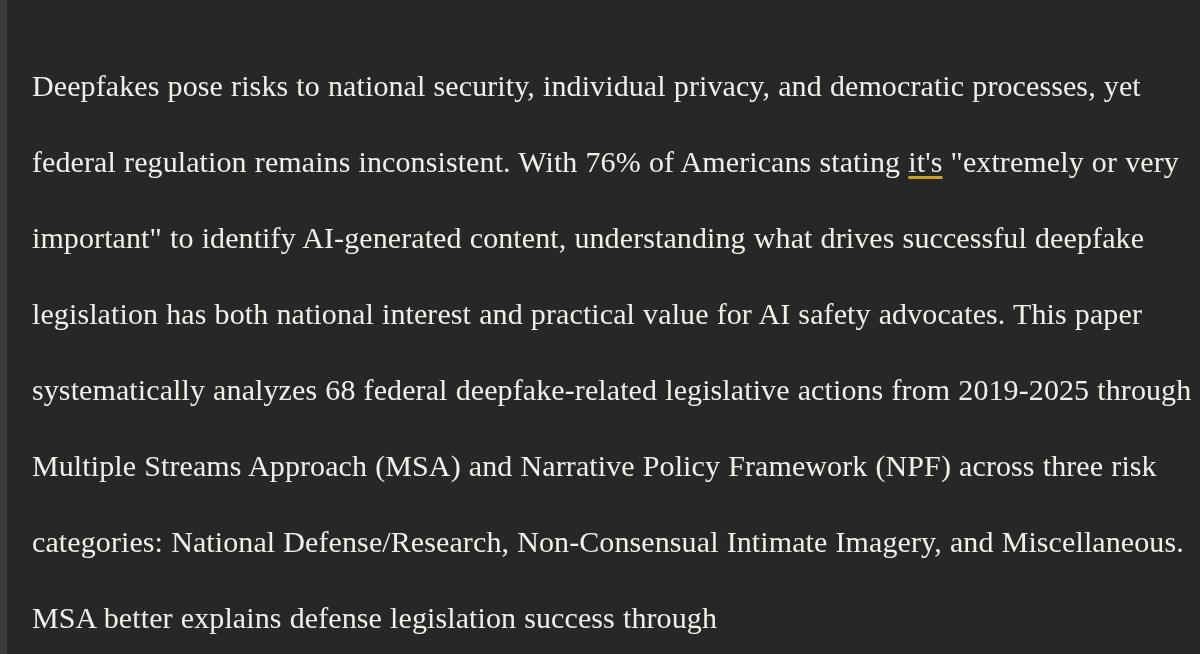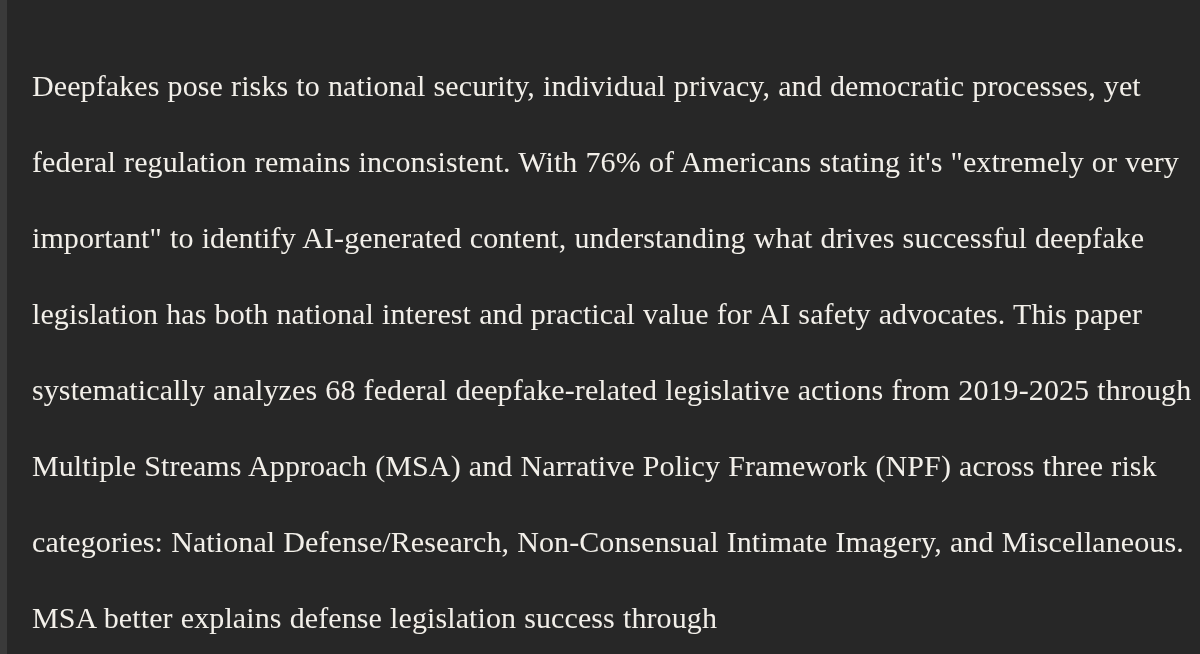--- a/index.html
+++ b/index.html
@@ -34,20 +34,21 @@
     top: 18px;
     width: 1160px;
     color: #f2efe9;
     font-size: 30px;
     line-height: 76px;
     letter-spacing: 0.1px;
     text-align: left;
     word-spacing: 0.5px;
   }
   .spell-error {
+    text-decoration: underline;
     text-decoration-color: #c9a227;
     text-decoration-thickness: 2.5px;
     text-underline-offset: 4px;
     -webkit-text-decoration-line: underline;
   }
 </style>
 </head>
 <body>
 
 <div class="page">

